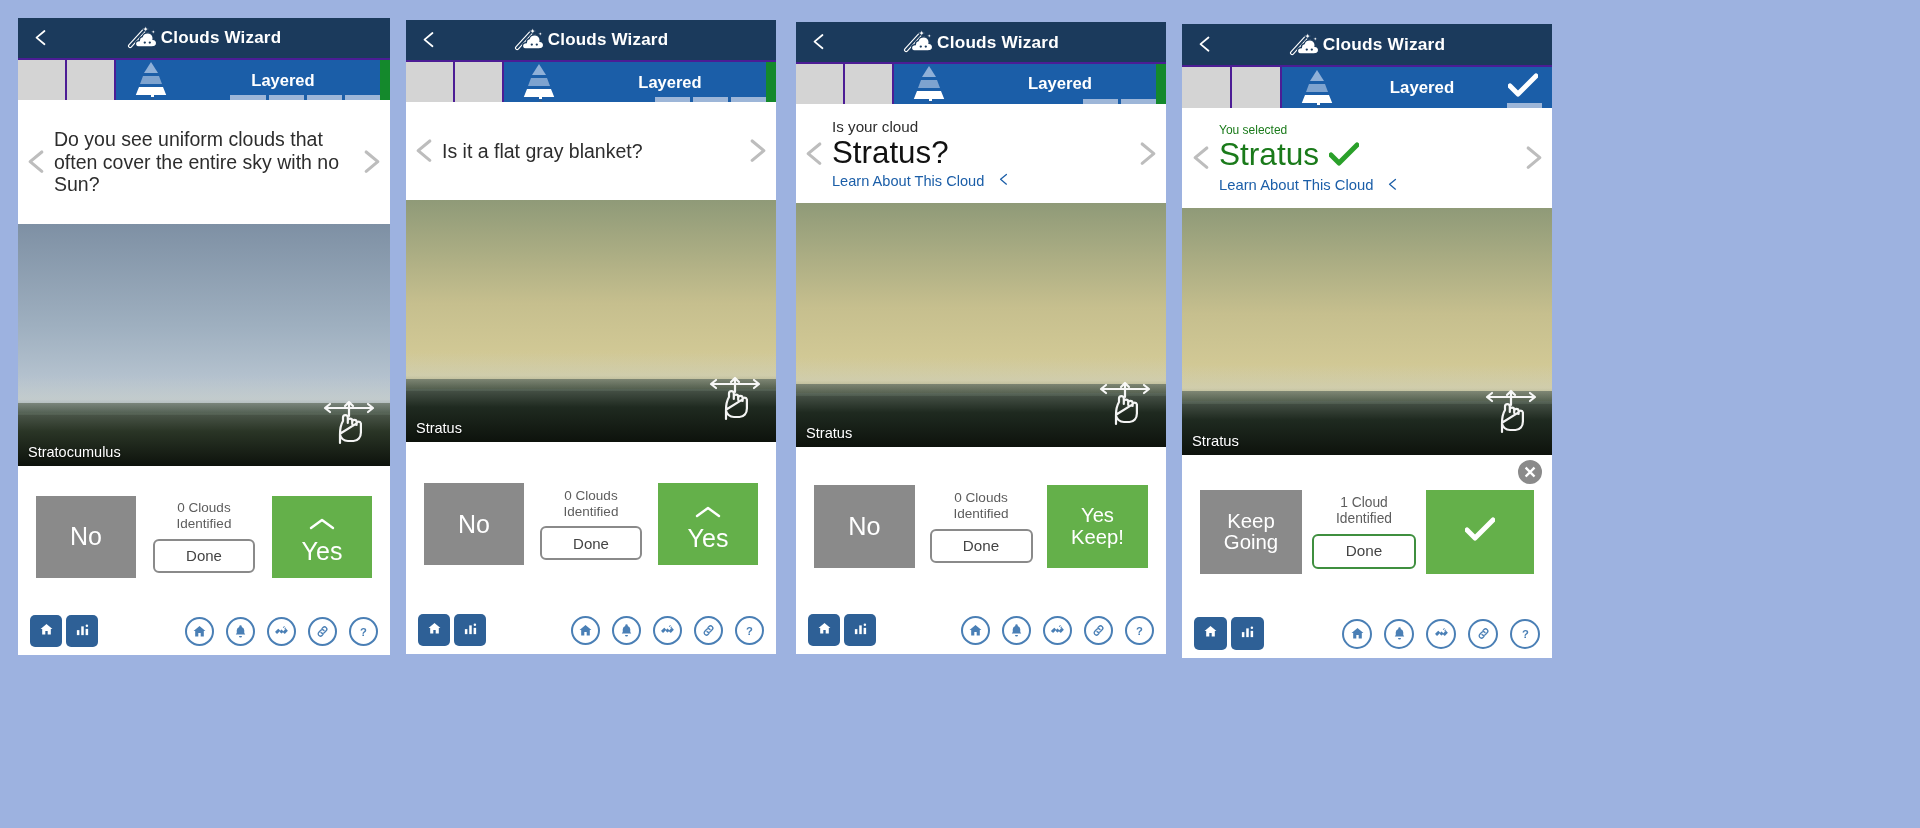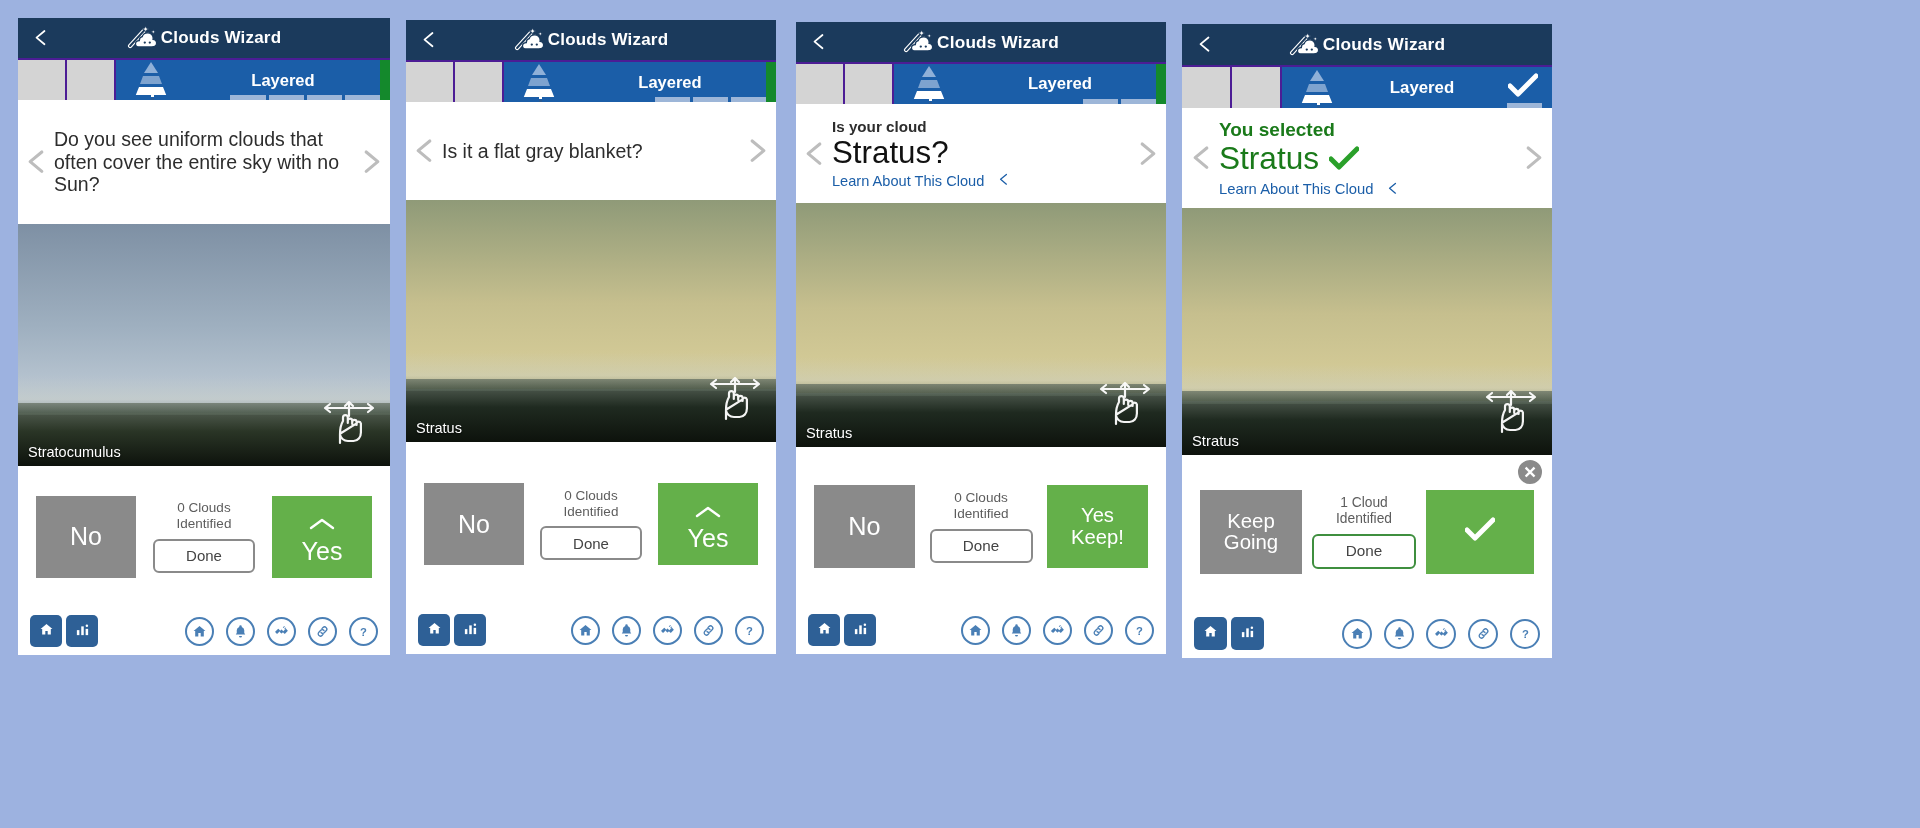--- a/index.html
+++ b/index.html
@@ -56,21 +56,21 @@
   .pseg.on { background:#1b5ea8; }
 
   
   .qwrap {
     display:flex; align-items:center;
     background:#fff; position:relative; flex:0 0 auto;
   }
   .chev { color:#bdbdbd; font-weight:300; flex:0 0 auto; display:flex; align-items:center; justify-content:center; }
   .qbody { flex:1; }
   .qtext { color:#2d2d2d; line-height:1.15; }
-  .pre-label { color:#2d2d2d;font-weight:bold; }
+  .pre-label { color:#2d2d2d; }
   .ans-name { color:#111; line-height:1.0; }
   .ans-name.green { color:#1a7a1a; }
   .pre-label.green { color:#1a7a1a; }
   .learn { color:#1b5ea8; display:flex; align-items:center; gap:14px; }
   .learn .lchev { color:#1b5ea8; }
   .inline-check { color:#2aa02a; font-weight:bold; }
 
   
   .photo { position:relative; overflow:hidden; flex:0 0 auto; }
   .sky, .ground { position:absolute; left:0; right:0; }
@@ -648,21 +648,21 @@
           </div>
         </div>
       </div>
       <div class="qwrap" style="height:100px">
         <div class="chev" style="width:37px">
           <svg width="22" height="25.299999999999997" viewBox="0 0 17 19">
             <path d="M13 2 L4 9.5 L13 17" fill="none" stroke="#bdbdbd" stroke-width="2.4" stroke-linecap="round" stroke-linejoin="round"></path>
           </svg>
         </div>
         <div class="qbody">
-          <div class="pre-label green" style="font-size:19px">You selected</div>
+          <div class="pre-label green" style="font-size:12px">You selected</div>
           <div class="ans-name green" style="font-size:31.6px;margin:2.04px 0 4.08px">Stratus<span class="inline-check" style="margin-left:10px;display:inline-block;vertical-align:-3px"><svg width="30" height="26" viewBox="0 0 30 26">
                 <path d="M2 13 L10 21 L28 3" fill="none" stroke="#2aa02a" stroke-width="5" stroke-linecap="round" stroke-linejoin="round"></path>
               </svg></span></div>
           <div class="learn" style="font-size:14.8px">
             <span>Learn About This Cloud</span>
             <span class="lchev"><svg width="11" height="12.649999999999999" viewBox="0 0 17 19">
                 <path d="M13 2 L4 9.5 L13 17" fill="none" stroke="#1b5ea8" stroke-width="2" stroke-linecap="round" stroke-linejoin="round"></path>
               </svg></span>
           </div>
         </div>

